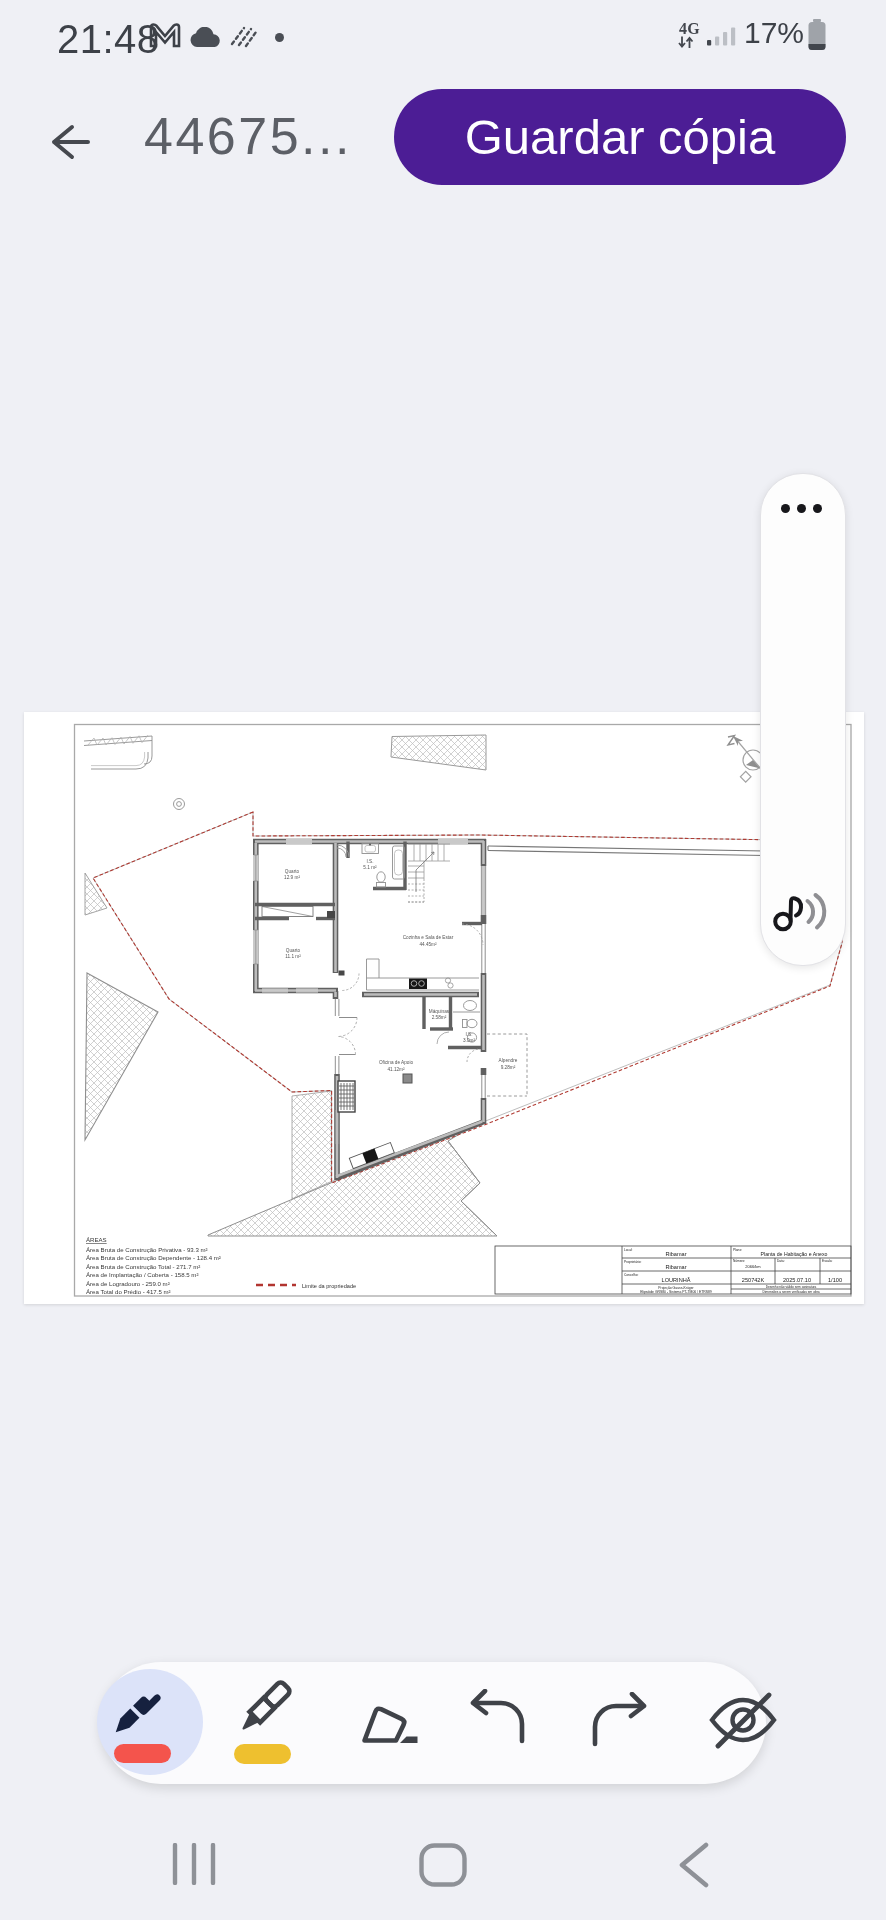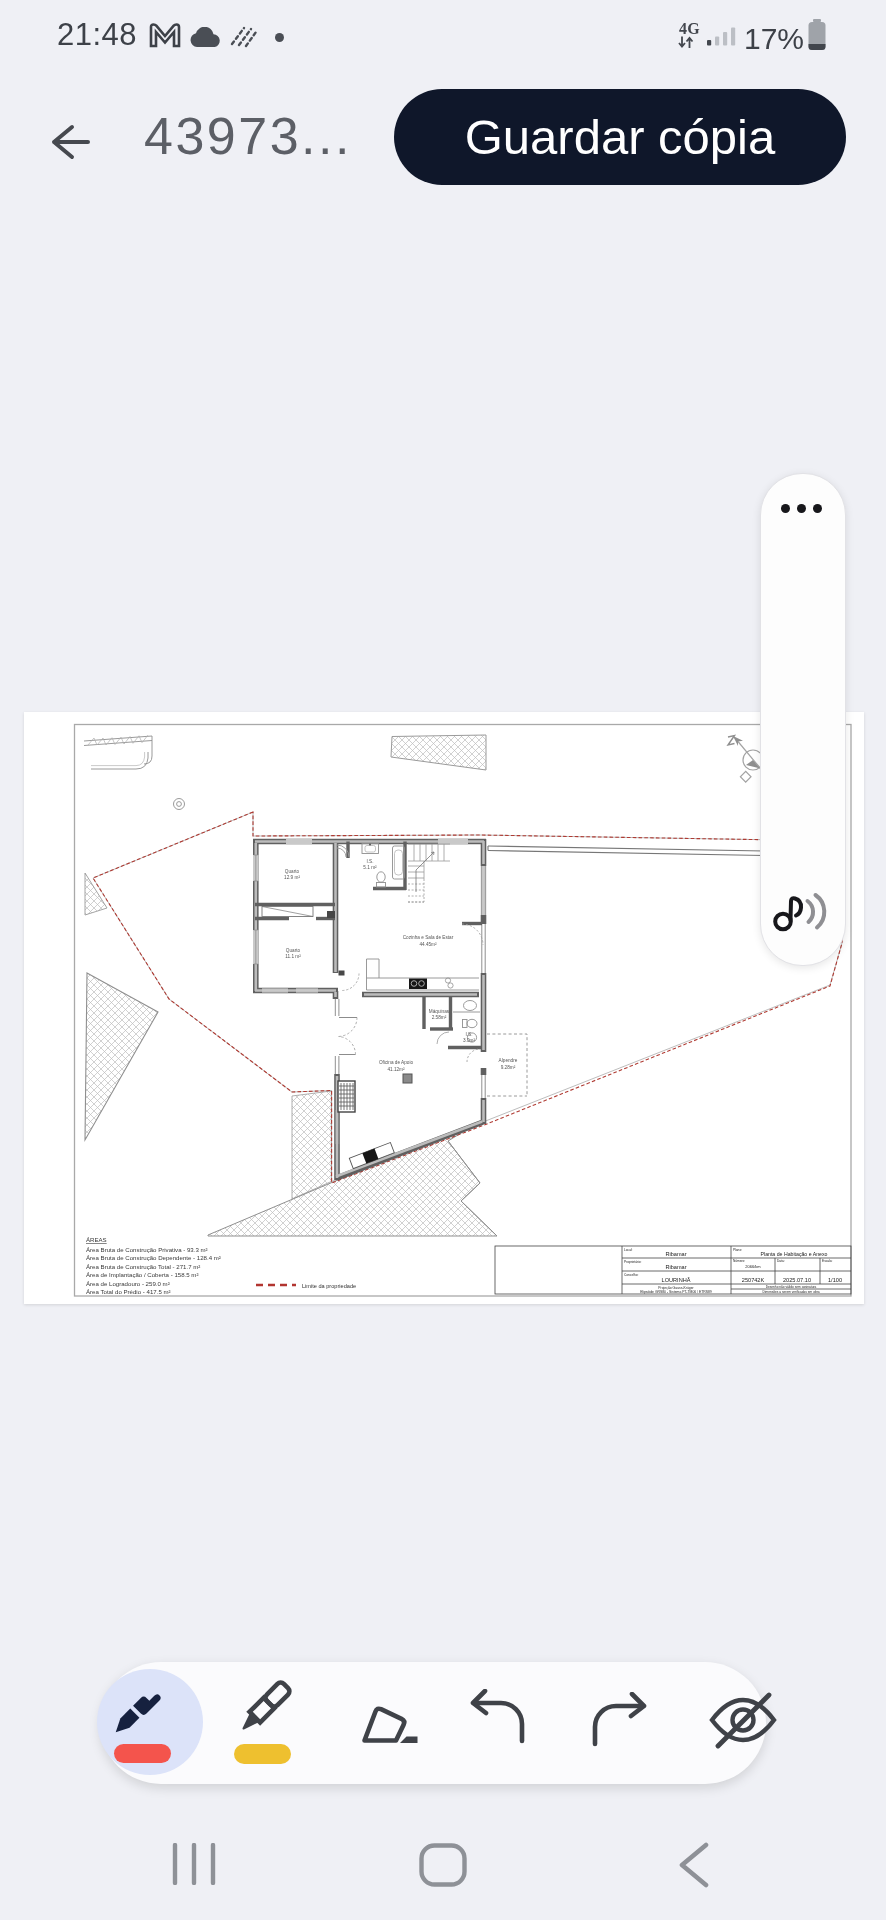--- a/index.html
+++ b/index.html
@@ -2,21 +2,21 @@
 <html><head>
 <meta charset="utf-8">
 <style>
   html,body{margin:0;padding:0;}
   body{width:886px;height:1920px;background:#eff0f5;font-family:"Liberation Sans",sans-serif;position:relative;overflow:hidden;}
   .abs{position:absolute;}
 </style>
 </head>
 <body>
 
-<div class="abs" style="left:57px;top:17px;font-size:31px;color:#3d4148;letter-spacing:0.5px;">21:48</div>
+<div class="abs" style="left:57px;top:17px;font-size:40px;color:#3d4148;letter-spacing:0.5px;">21:48</div>
 
 <svg class="abs" style="left:148px;top:22px;" width="34" height="26" viewBox="0 0 34 26">
   <path d="M3 24 V5 Q3 2.5 5.5 2.5 Q7.3 2.5 8.3 3.7 L17 14 L25.7 3.7 Q26.7 2.5 28.5 2.5 Q31 2.5 31 5 V24 H26 V10 L17 20.5 L8 10 V24 Z" fill="none" stroke="#3d4148" stroke-width="2.6"></path>
 </svg>
 
 <svg class="abs" style="left:189px;top:27px;" width="32" height="21" viewBox="0 0 32 21">
   <path d="M8 20 a7 7 0 0 1 -1 -13.8 a9 9 0 0 1 17.5 1 a6.5 6.5 0 0 1 1.3 12.8 Z" fill="#4a4e55"></path>
 </svg>
 
 <svg class="abs" style="left:228px;top:24px;" width="30" height="24" viewBox="0 0 30 24">
@@ -37,35 +37,35 @@
   </g>
 </svg>
 
 <svg class="abs" style="left:706px;top:27px;" width="32" height="19" viewBox="0 0 32 19">
   <rect x="1" y="13" width="4.2" height="5.5" rx="1" fill="#43474e"></rect>
   <rect x="9" y="9.5" width="4.2" height="9" rx="1" fill="#bcbfc5"></rect>
   <rect x="17" y="5" width="4.2" height="13.5" rx="1" fill="#bcbfc5"></rect>
   <rect x="25" y="0.5" width="4.2" height="18" rx="1" fill="#bcbfc5"></rect>
 </svg>
 
-<div class="abs" style="left:744px;top:22px;font-size:30px;color:#3d4148;">17%</div>
+<div class="abs" style="left:744px;top:16px;font-size:30px;color:#3d4148;">17%</div>
 
 <svg class="abs" style="left:807px;top:19px;" width="20" height="31" viewBox="0 0 20 31">
   <rect x="6" y="0" width="8" height="3" rx="1" fill="#9fa3a9"></rect>
   <rect x="1.5" y="3" width="17" height="28" rx="3.5" fill="#9fa3a9"></rect>
   <path d="M1.5 25 h17 v2.5 a3.5 3.5 0 0 1 -3.5 3.5 h-10 a3.5 3.5 0 0 1 -3.5 -3.5 Z" fill="#42464d"></path>
 </svg>
 
 <svg class="abs" style="left:44px;top:119px;" width="46" height="46" viewBox="0 0 46 46">
   <path d="M28 8 L10 23 L28 38 M10 23 H44" fill="none" stroke="#46494f" stroke-width="4" stroke-linecap="round" stroke-linejoin="round"></path>
 </svg>
 
-<div class="abs" style="left:144px;top:106px;font-size:52px;color:#5c5f66;letter-spacing:2.5px;">43973...</div>
-
-<div class="abs" style="left:394px;top:89px;width:452px;height:96px;background:#0f172a;border-radius:48px;color:#fff;font-size:49px;display:flex;align-items:center;justify-content:center;">Guardar cópia</div>
+<div class="abs" style="left:144px;top:106px;font-size:52px;color:#5c5f66;letter-spacing:2.5px;">44675...</div>
+
+<div class="abs" style="left:394px;top:89px;width:452px;height:96px;background:#4c1d95;border-radius:48px;color:#fff;font-size:49px;display:flex;align-items:center;justify-content:center;">Guardar cópia</div>
 
 <div class="abs" style="left:24px;top:712px;width:840px;height:592px;background:#ffffff;box-shadow:0 1px 3px rgba(0,0,0,0.12);"></div>
 <svg id="plan" class="abs" style="left:24px;top:712px;" width="840" height="592" viewBox="0 0 840 592">
   <defs>
     <pattern id="xh" width="7" height="7" patternUnits="userSpaceOnUse">
       <path d="M0 7 L7 0 M-1 1 L1 -1 M6 8 L8 6" stroke="#bdbdbd" stroke-width="0.7" fill="none"></path>
       <path d="M0 0 L7 7 M6 -1 L8 1 M-1 6 L1 8" stroke="#bdbdbd" stroke-width="0.7" fill="none"></path>
     </pattern>
   </defs>
 

